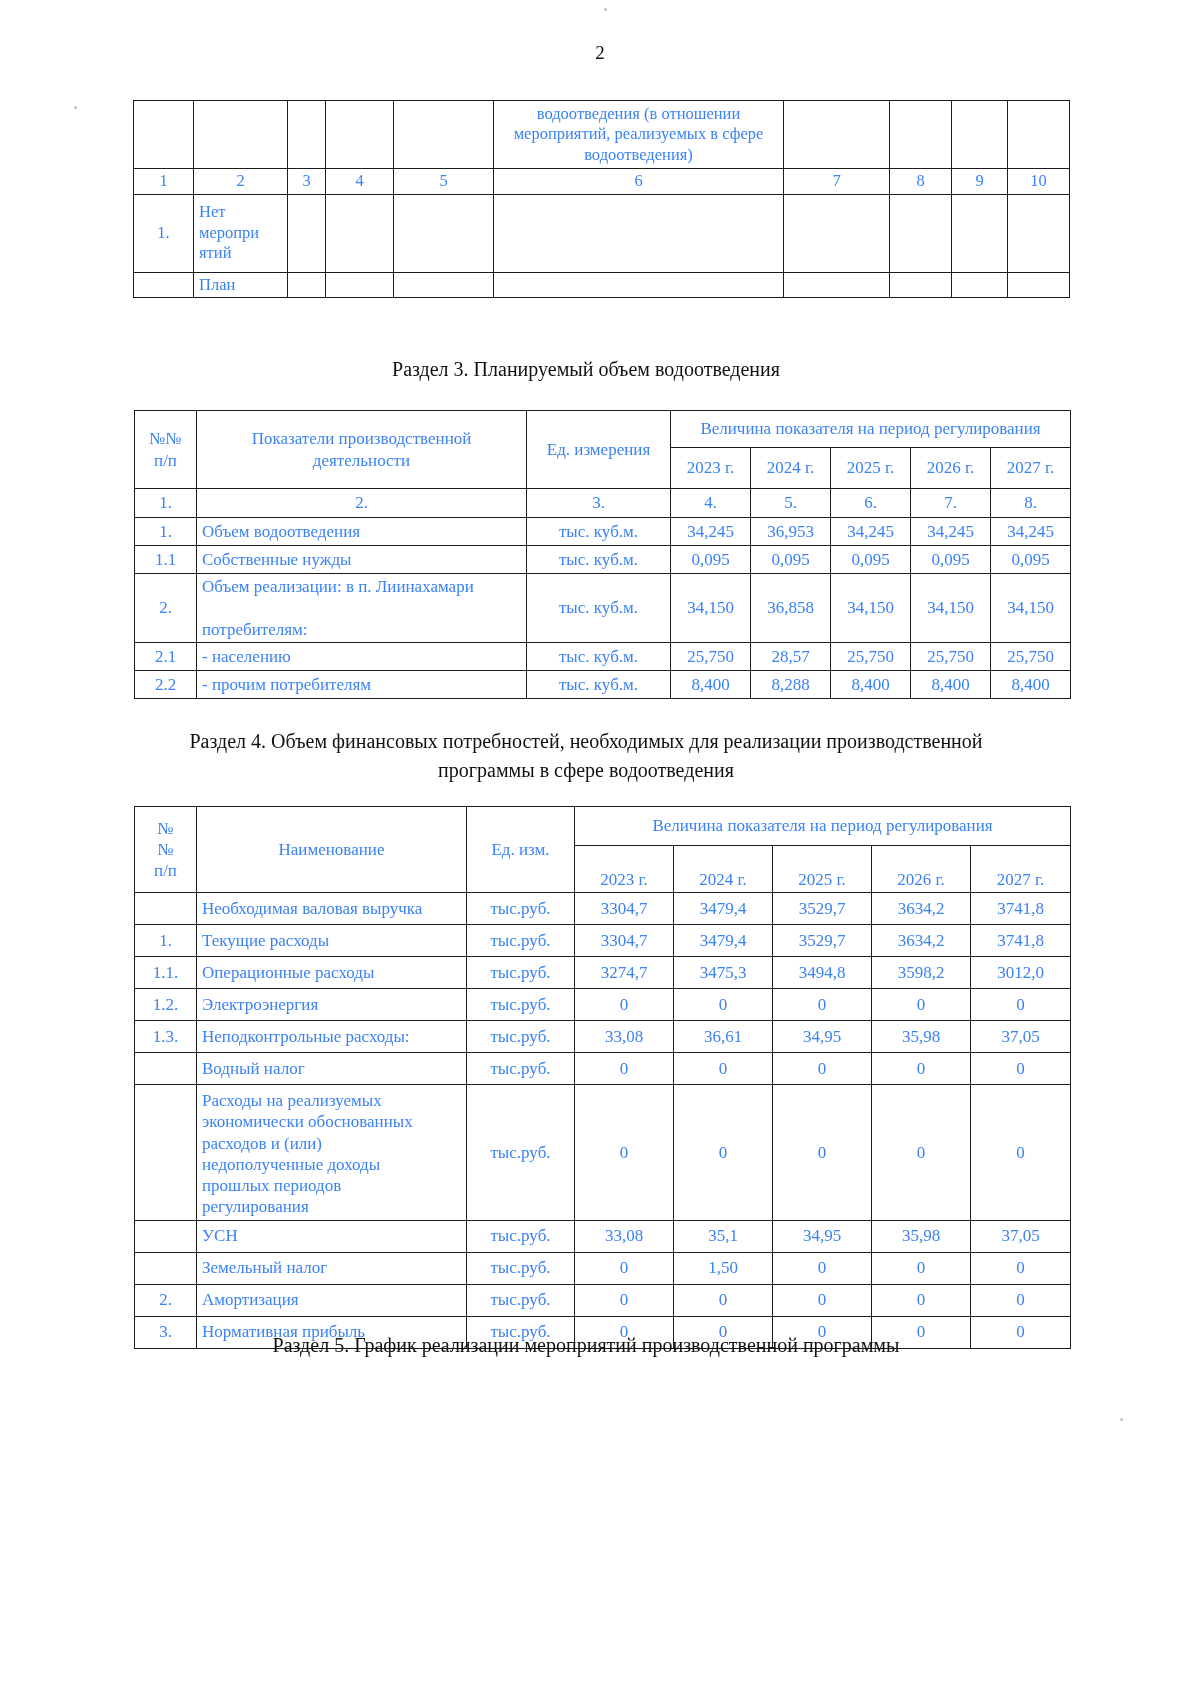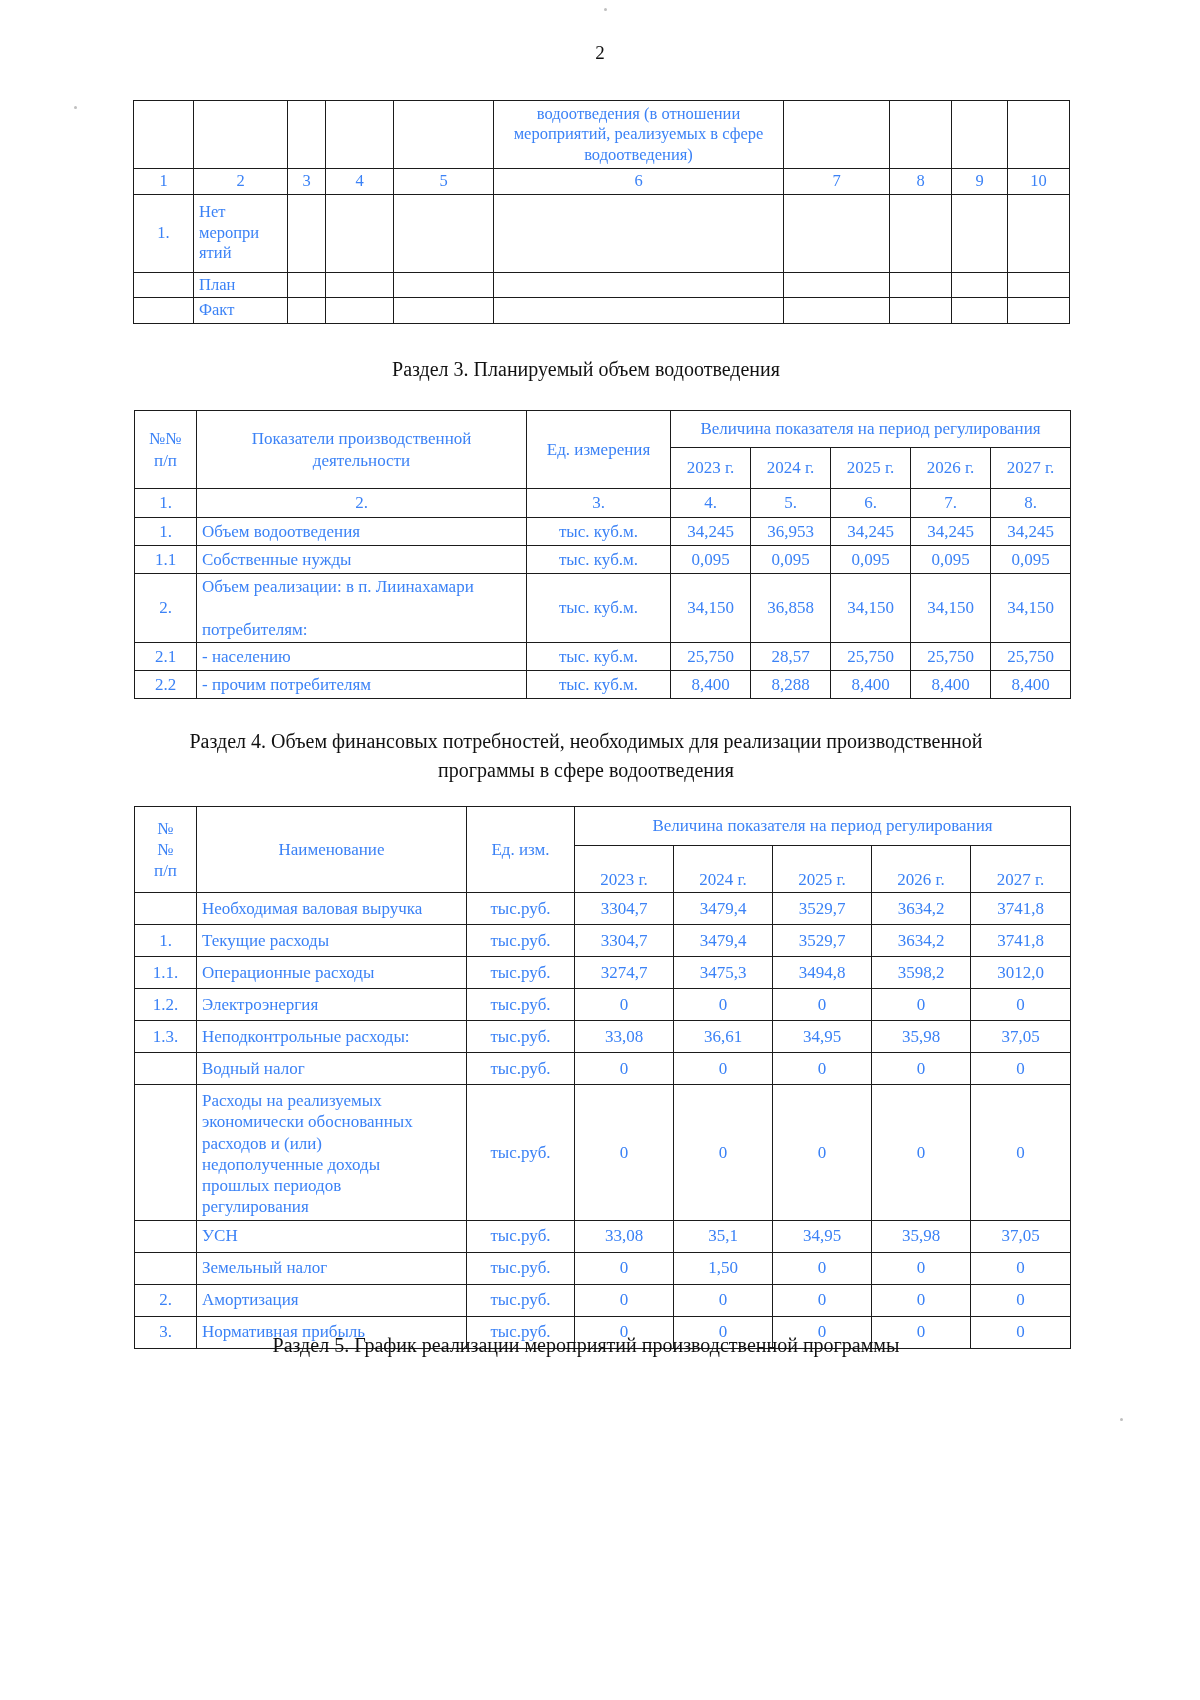--- a/index.html
+++ b/index.html
@@ -183,32 +183,20 @@
           <td></td>
           <td></td>
           <td></td>
           <td></td>
           <td></td>
           <td></td>
         </tr>
         <tr class="t1-small">
           <td class="c"></td>
           <td class="l">План</td>
-          <td></td>
-          <td></td>
-          <td></td>
-          <td></td>
-          <td></td>
-          <td></td>
-          <td></td>
-          <td></td>
-        </tr>
-        <tr class="t1-small">
-          <td class="c"></td>
-          <td class="l">Факт</td>
           <td></td>
           <td></td>
           <td></td>
           <td></td>
           <td></td>
           <td></td>
           <td></td>
           <td></td>
         </tr>
       </tbody>

